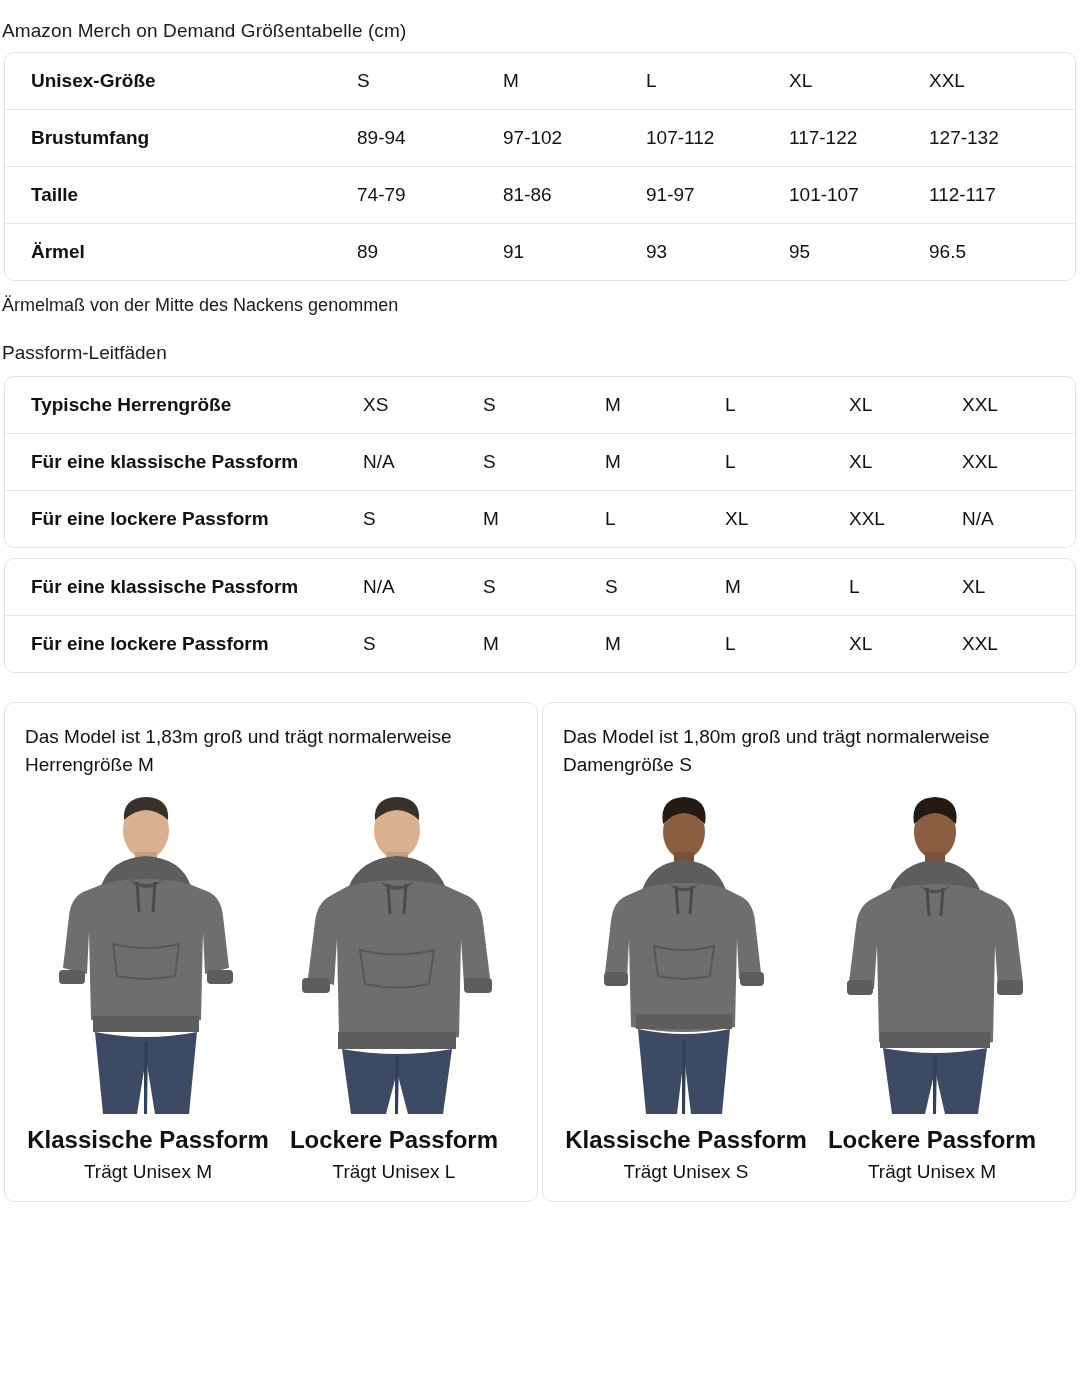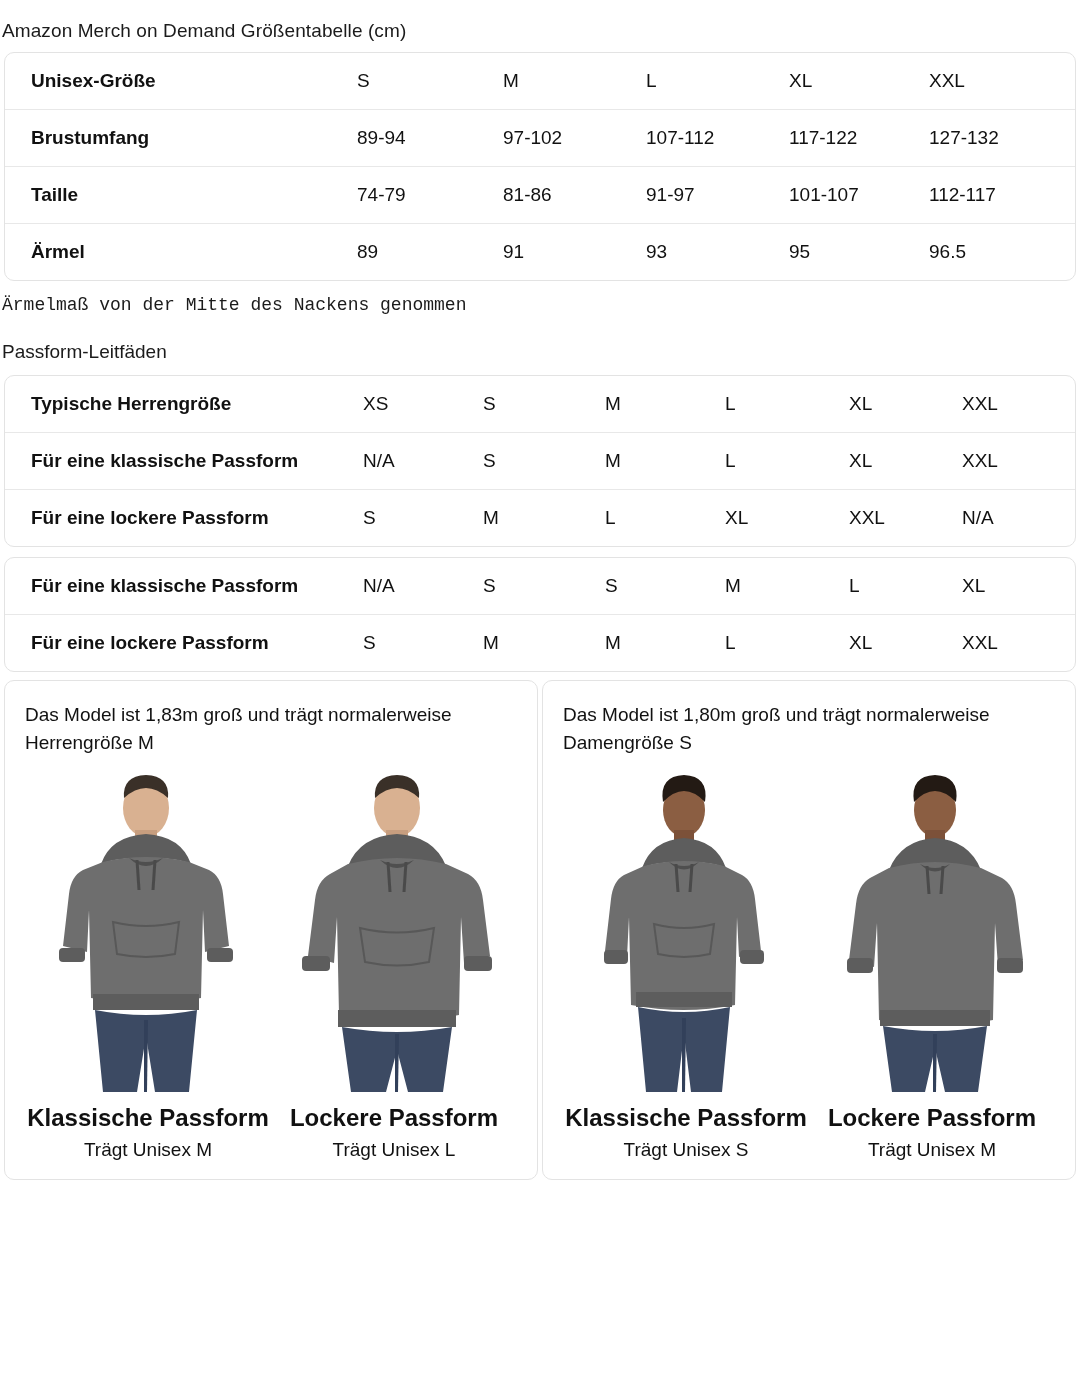--- a/index.html
+++ b/index.html
@@ -72,33 +72,32 @@
   .t-fit col.c1 { width: 120px; }
   .t-fit col.c2 { width: 122px; }
   .t-fit col.c3 { width: 120px; }
   .t-fit col.c4 { width: 124px; }
   .t-fit col.c5 { width: auto; }
 
   .note {
     font-size: 18px;
     color: #1b1b1b;
     padding: 14px 0 0 2px;
-    font-family: Liberation Mono, monospace;
   }
   .section-heading {
     font-size: 19px;
     color: #1b1b1b;
     padding: 26px 0 12px 2px;
   }
   .gap-8 { height: 10px; }
 
   .models-row {
     display: flex;
     gap: 4px;
-    margin: 8px 4px 0 4px;
+    margin: 29px 4px 0 4px;
   }
   .model-card {
     flex: 1 1 0;
     border: 1px solid #e3e3e3;
     border-radius: 10px;
     padding: 20px 20px 14px 20px;
   }
   .model-card .caption {
     font-size: 19px;
     line-height: 1.45;

